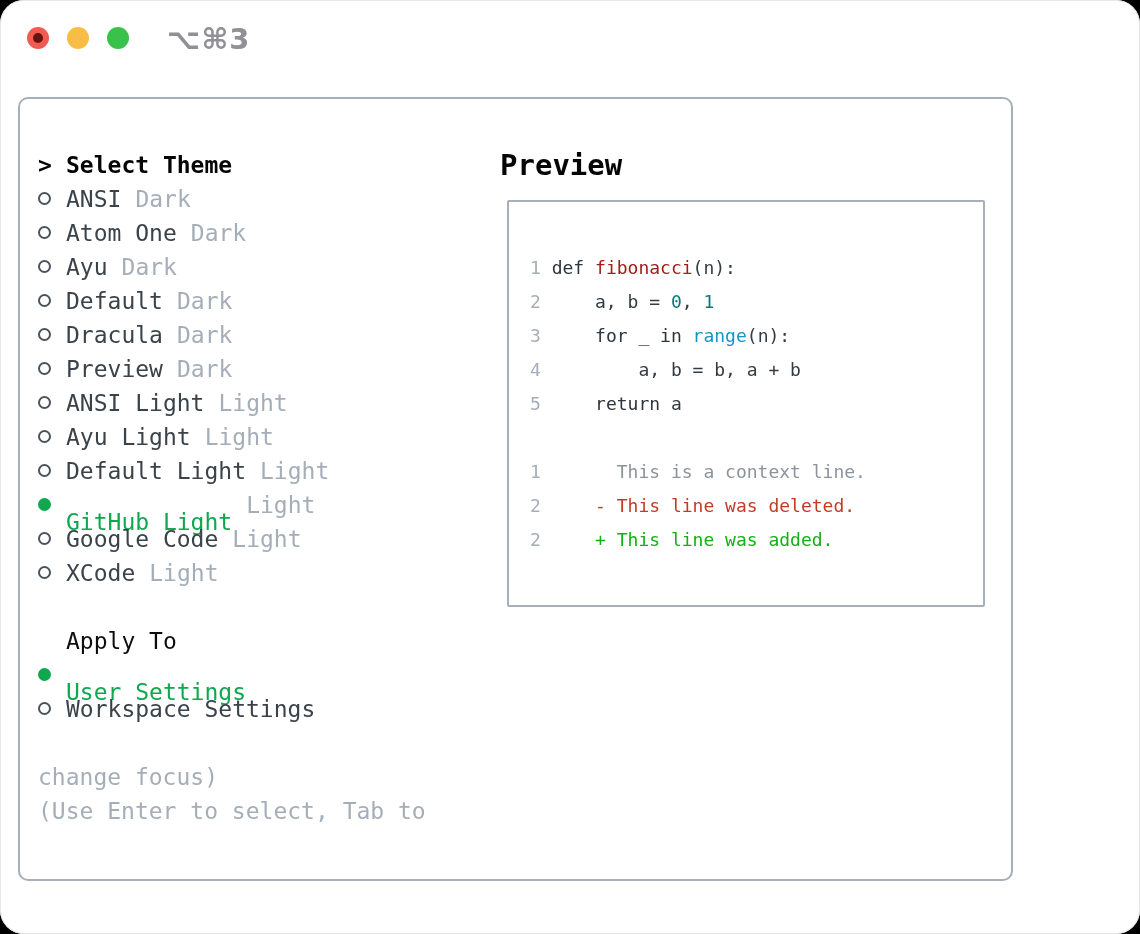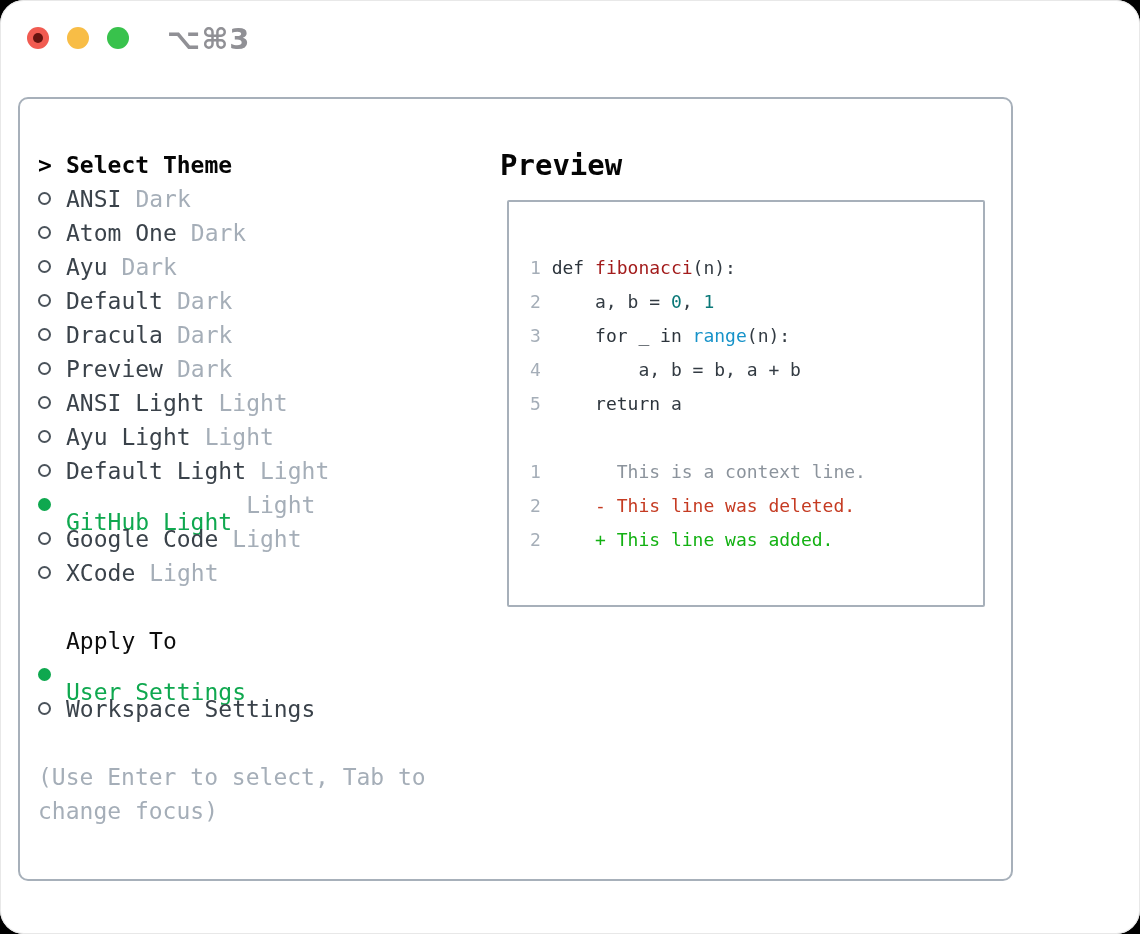--- a/index.html
+++ b/index.html
@@ -118,22 +118,22 @@
         <span class="apply-hdr">Apply To</span>
       </div>
 
       <div id="apply-list">
           <div class="row sel"><span class="cell"><span class="bullet filled"></span></span><span class="tname">User Settings</span></div>
           <div class="row"><span class="cell"><span class="bullet"></span></span><span class="tname">Workspace Settings</span></div>
         </div>
 
       <div class="row"></div>
 
+      <div class="hint">change focus)</div>
       <div class="hint">(Use Enter to select, Tab to</div>
-      <div class="hint">change focus)</div>
     </div>
 
     <div class="preview-title">Preview</div>
 
     <div class="preview-box">
       <div class="code" id="code-block">
           <div class="code-line"><span class="tok-num">1 </span><span class="tok-kw">def</span><span class="tok-code"> </span><span class="tok-fn">fibonacci</span><span class="tok-code">(n):</span></div>
           <div class="code-line"><span class="tok-num">2 </span><span class="tok-code">    a, b = </span><span class="tok-lit">0</span><span class="tok-code">, </span><span class="tok-lit">1</span></div>
           <div class="code-line"><span class="tok-num">3 </span><span class="tok-code">    </span><span class="tok-kw">for</span><span class="tok-code"> _ </span><span class="tok-kw">in</span><span class="tok-code"> </span><span class="tok-builtin">range</span><span class="tok-code">(n):</span></div>
           <div class="code-line"><span class="tok-num">4 </span><span class="tok-code">        a, b = b, a + b</span></div>

